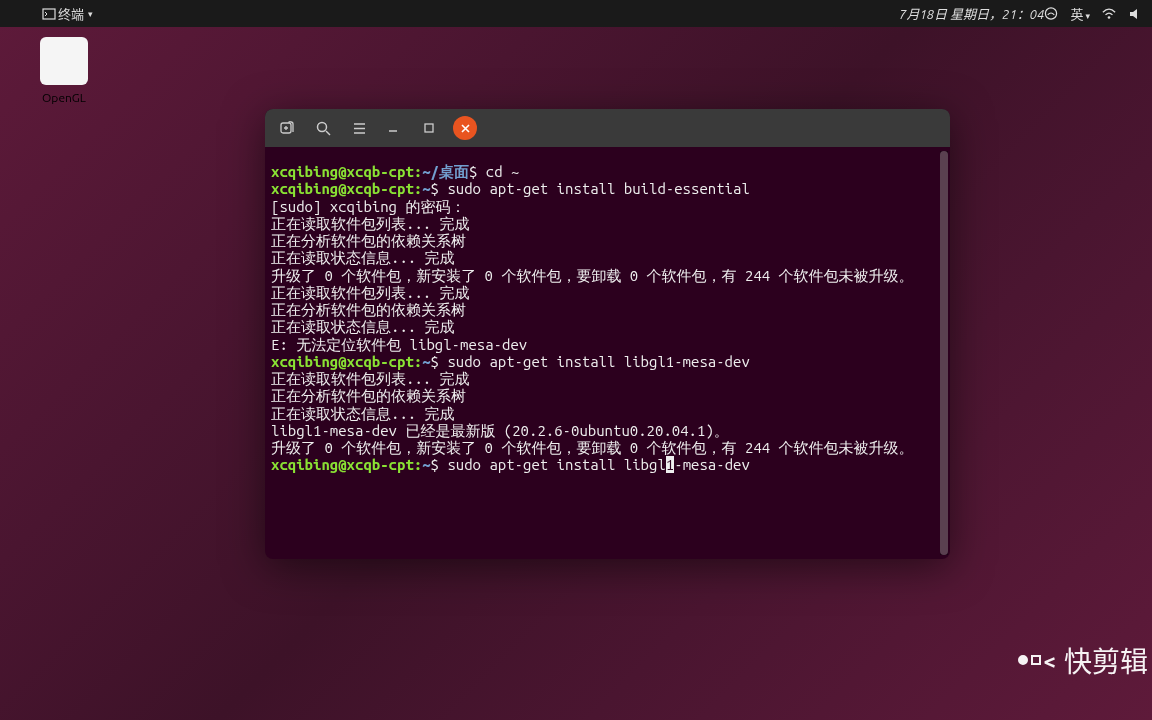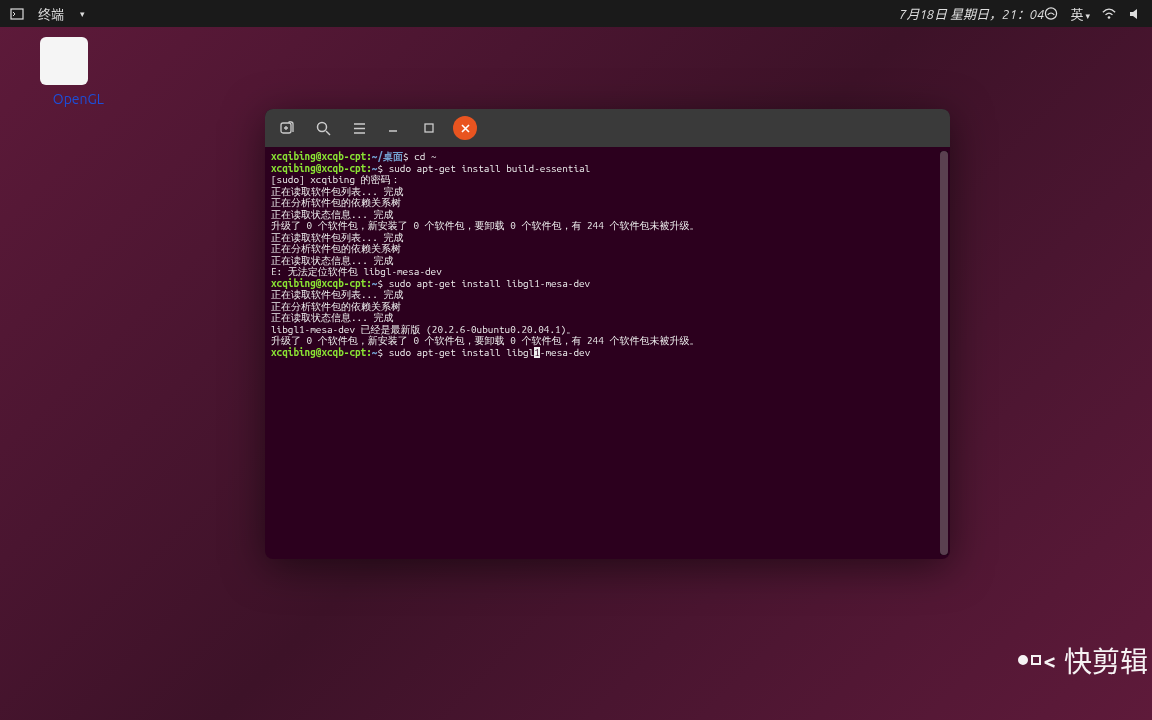--- a/index.html
+++ b/index.html
@@ -8,30 +8,30 @@
   font-family: "Ubuntu", "Noto Sans CJK SC", sans-serif;
   background: linear-gradient(135deg, #5e1a3a 0%, #4a1530 30%, #3d1228 50%, #4a1530 70%, #5e1a3a 100%);
   overflow: hidden;
   position: relative;
 }
 .topbar {
   height: 27px; background: #1a1a1a; color: #ddd;
   display: flex; align-items: center; padding: 0 10px;
   font-size: 13px;
 }
-.topbar-left { display: flex; align-items: center; gap: 14px; }
+.topbar-left { display: flex; align-items: center; gap: 2px; margin-left: 32px; }
 .topbar-center { flex: 1; text-align: right; font-style: italic; }
 .topbar-right { display: flex; align-items: center; gap: 12px; }
 .topbar-icon { width: 14px; height: 14px; display: inline-flex; align-items: center; justify-content: center; }
 .dropdown-arrow { font-size: 9px; margin-left: 2px; }
 
 .desktop { position: relative; width: 100%; height: calc(100% - 27px); }
 .desktop-icon {
-  position: absolute; width: 80px; text-align: right; color: #1d4ed8;
-  font-size: 14px; cursor: pointer;
+  position: absolute; width: 80px; text-align: center; color: #000000;
+  font-size: 12px; cursor: pointer;
 }
 .desktop-icon .icon-box {
   width: 48px; height: 48px; margin: 0 auto 6px;
   border-radius: 6px; display: flex; align-items: center; justify-content: center;
 }
 .folder-box { background: #e8e6e3; }
 .text-file { background: #f5f5f5; display:flex; flex-direction:column; padding:6px; gap:3px; }
 .text-file .line { height: 2px; background: #aaa; }
 .home-folder { position: relative; }
 .home-folder svg { width: 44px; height: 44px; }
@@ -53,21 +53,21 @@
 .titlebar-title { flex: 1; text-align: center; color: #eee; font-size: 13px; font-weight: 500; }
 .win-controls { display: flex; gap: 12px; align-items: center; }
 .win-control {
   width: 24px; height: 24px; border-radius: 50%; display: flex;
   align-items: center; justify-content: center; cursor: pointer;
   color: #ddd; font-size: 11px;
 }
 .win-close { background: #e95420; color: #fff; }
 
 .terminal-body {
-  padding: 4px 6px; font-family: "Ubuntu Mono", monospace; font-size: 10px;
+  padding: 16px 6px; font-family: "Ubuntu Mono", monospace; font-size: 15px;
   line-height: 1.15; color: #eee; height: calc(100% - 38px); overflow: hidden;
   position: relative;
 }
 .terminal-scrollbar {
   position: absolute; right: 2px; top: 4px; width: 8px; height: calc(100% - 8px);
   background: #1a0012;
 }
 .terminal-thumb {
   width: 100%; height: 100%; background: #5a4050; border-radius: 4px;
 }

